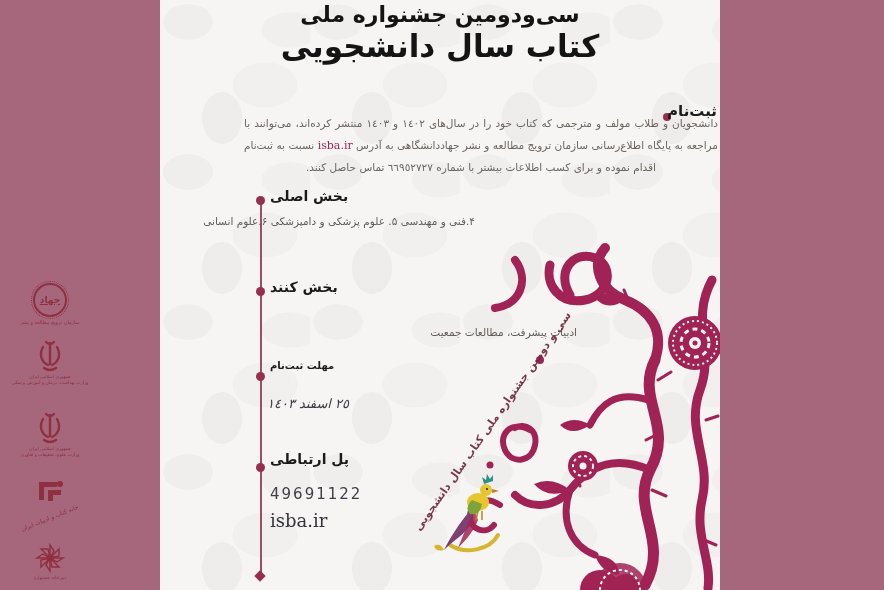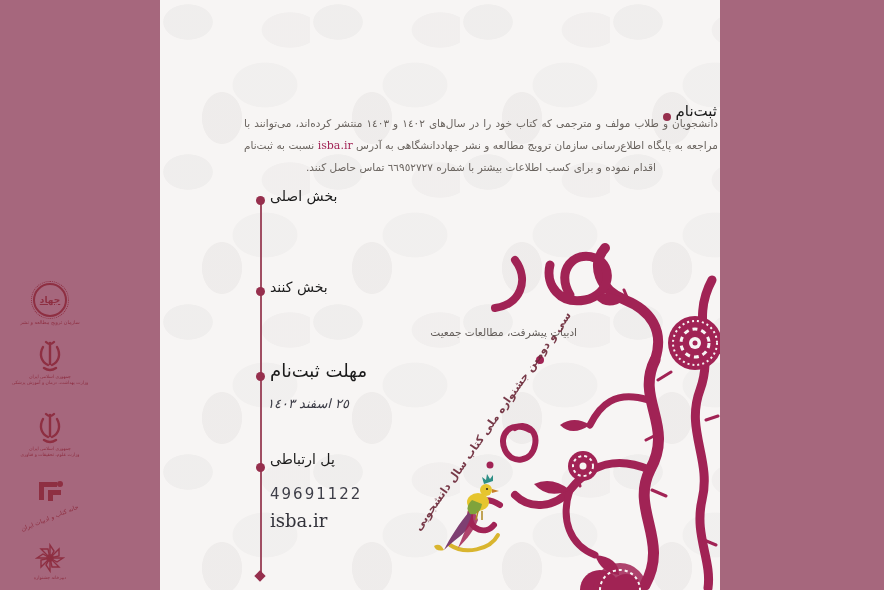--- a/index.html
+++ b/index.html
@@ -23,38 +23,38 @@
   
   #title { left:0; right:0; top:2px; text-align:center; color:#141414; }
   #title .t1 { font-size:22px; font-weight:bold; letter-spacing:0; }
   #title .t2 { font-size:31px; font-weight:bold; margin-top:1px; }
   
   .dot { width:9px; height:9px; border-radius:50%; background:#962f4d; }
   #vline { left:100px; top:202px; width:2px; height:372px; background:#a04e63; }
   #pendant { left:96px; top:572px; width:8px; height:8px; background:#962f4d;
              transform:rotate(45deg); }
   
-  .hd { font-weight:normal; color:#1b1b1b; font-size:14px; white-space:nowrap; }
+  .hd { font-weight:bold; color:#1b1b1b; font-size:14px; white-space:nowrap; }
   .body-txt { color:#625c58; font-size:10.5px; white-space:nowrap; direction:rtl; }
   #reg-hd { right:3px; top:102px; font-size:15px; }
   #reg-dot { left:503px; top:113px; width:8px; height:8px; }
   #reg-par {
     left:84px; top:113px; width:474px;
     direction:rtl; text-align:justify; text-align-last:center;
     font-size:10.5px; line-height:2.05; color:#6b6560;
   }
   #reg-par .lnk { color:#a12355; font-family:"DejaVu Serif", serif; font-size:11px; }
   #main-dot { left:96px; top:196px; }
   #main-hd { left:110px; top:188px; }
   #main-list { right:245px; top:210px; text-align:right; line-height:2.15; }
   #spec-dot { left:96px; top:287px; }
   #spec-hd { left:110px; top:279px; }
   #spec-body { right:143px; top:326px; }
   #dl-dot { left:96px; top:372px; }
-  #dl-hd { left:110px; top:360px; font-size:18px; }
+  #dl-hd { left:110px; top:360px; font-size:10px; }
   #dl-date { left:107px; top:396px; font-size:13px; letter-spacing:2px; color:#3c3c46; direction:rtl; white-space:nowrap;font-style:italic; }
   #ct-dot { left:96px; top:463px; }
   #ct-hd { left:110px; top:451px; }
   #ct-phone { left:110px; top:485px; font-size:15px; letter-spacing:2px; color:#3e3e48; }
   #ct-web { left:110px; top:510px; font-size:18px; color:#33333b; font-family:"DejaVu Serif", serif; }
   
   #callig {
     left:248px; top:390px; width:204px; text-align:center;
     transform:rotate(-55deg); color:#6d2a3a; font-size:11px; font-weight:bold;
     white-space:nowrap; direction:rtl; opacity:.92;
@@ -71,31 +71,36 @@
   }
   #ketab-cap { display:inline-block; transform:rotate(-22deg); font-size:6px; }
   svg { display:block; }
 </style>
 </head>
 <body>
 
 <div id="stage">
   <div id="poster">
 
+    <div id="title" class="abs">
+      <div class="t1">سی‌ودومین جشنواره ملی</div>
+      <div class="t2">کتاب سال دانشجویی</div>
+    </div>
 
     <div id="reg-dot" class="abs dot"></div>
     <div id="reg-hd" class="abs hd">ثبت‌نام</div>
     <div id="reg-par" class="abs"><span>دانشجویان و طلاب مولف و مترجمی که کتاب خود را در سال‌های ١٤٠٢ و ١٤٠٣ منتشر کرده‌اند، می‌توانند با مراجعه به پایگاه اطلاع‌رسانی سازمان ترویج مطالعه و نشر جهاددانشگاهی به آدرس </span><span class="lnk">isba.ir</span><span> نسبت به ثبت‌نام اقدام نموده و برای کسب اطلاعات بیشتر با شماره ٦٦٩٥٢٧٢٧ تماس حاصل کنند.</span></div>
 
     <div id="vline" class="abs"></div>
     <div id="pendant" class="abs"></div>
 
     <div id="main-dot" class="abs dot"></div>
     <div id="main-hd" class="abs hd">بخش اصلی</div>
     <div id="main-list" class="abs body-txt">
+      <div>۴.فنی و مهندسی  ۵. علوم پزشکی و دامپزشکی  ۶.علوم انسانی</div>
     </div>
 
     <div id="spec-dot" class="abs dot"></div>
     <div id="spec-hd" class="abs hd">بخش کنند</div>
     <div id="spec-body" class="abs body-txt">ادبیات پیشرفت، مطالعات جمعیت</div>
 
     <div id="dl-dot" class="abs dot"></div>
     <div id="dl-hd" class="abs hd">مهلت ثبت‌نام</div>
     <div id="dl-date" class="abs">٢٥ اسفند ١٤٠٣</div>
 

